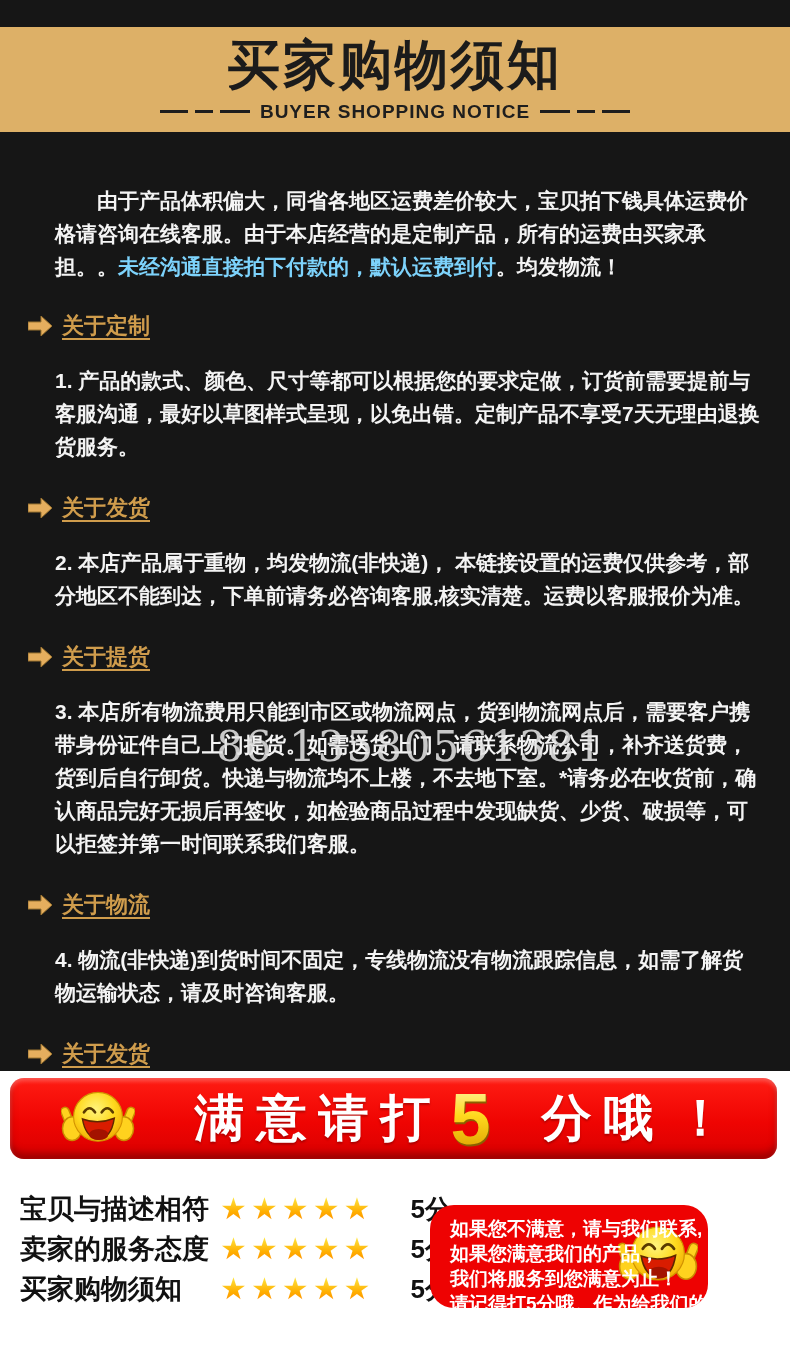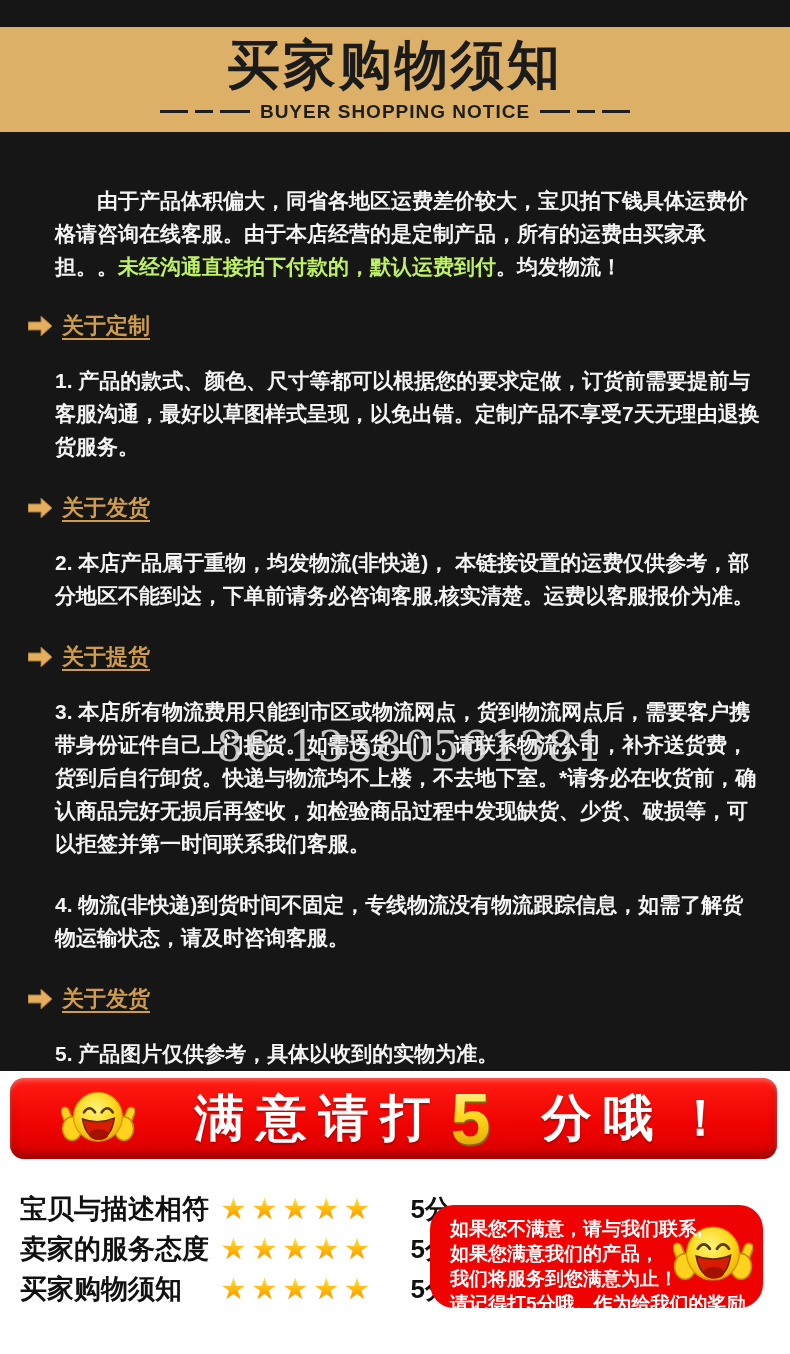--- a/index.html
+++ b/index.html
@@ -24,21 +24,21 @@
   .dash.d1{ width:28px; } .dash.d2{ width:18px; } .dash.d3{ width:30px; }
   .subtitle{
     font-size:19px; font-weight:700; color:#1e1e1e; letter-spacing:1px;
   }
   
   .content{
     height:939px; padding:52px 30px 0 55px; color:#f4f4f4;
     font-size:21px; line-height:33px; font-weight:600; position:relative;
   }
   .intro{ text-indent:2em; margin-bottom:26px; }
-  .hl{ color:#bef264;text-align:right; }
+  .hl{ color:#7dd3fc;text-align:right; }
   .sec-head{
     display:flex; align-items:center; gap:10px; margin:0 0 22px -27px;
   }
   .arrow-icon svg{ display:block; }
   .sec-title{
     color:#cf9c4c; font-size:22px; font-weight:700;
     text-decoration:underline; text-underline-offset:5px;
   }
   .sec-body{ margin-bottom:28px; }
   .watermark{
@@ -75,21 +75,21 @@
   .ratings{ position:absolute; top:118px; left:20px; }
   .rating-row{ display:flex; align-items:center; height:40px; }
   .rating-label{ font-size:27px; font-weight:700; color:#111; width:200px; }
   .stars{
     font-size:30px; letter-spacing:4px; line-height:1;
     background:linear-gradient(180deg,#ffe23c 15%, #ffae00 60%, #ff8c00 95%);
     -webkit-background-clip:text; background-clip:text; color:transparent;
   }
   .rating-score{ font-size:26px; font-weight:700; color:#111; margin-left:36px; }
   .feedback-box{
-    position:absolute; left:430px; top:134px; width:333px; height:103px;
+    position:absolute; left:430px; top:134px; width:278px; height:103px;
     background:#ee0202; border-radius:24px; color:#fff; overflow:hidden;
   }
   .feedback-lines{ position:relative; z-index:2; padding:11px 0 0 20px; }
   .feedback-line{ font-size:19px; line-height:25px; font-weight:700; white-space:nowrap; }
   .feedback-box .emoji{
     position:absolute; right:10px; top:11px; width:80px; height:80px; z-index:1;
   }
 </style>
 </head>
 <body>
@@ -172,20 +172,28 @@
     <div class="sec-head">
       <span class="arrow-icon">
         <svg width="24" height="20" viewBox="0 0 24 20">
             <use href="#goldArrow"></use>
           </svg>
       </span>
       <span class="sec-title">关于提货</span>
     </div>
     <p class="sec-body">3. 本店所有物流费用只能到市区或物流网点，货到物流网点后，需要客户携带身份证件自己上门提货。如需送货上门，请联系物流公司，补齐送货费，货到后自行卸货。快递与物流均不上楼，不去地下室。*请务必在收货前，确认商品完好无损后再签收，如检验商品过程中发现缺货、少货、破损等，可以拒签并第一时间联系我们客服。</p>
 
+    <div class="sec-head">
+      <span class="arrow-icon">
+        <svg width="24" height="20" viewBox="0 0 24 20">
+            <use href="#goldArrow"></use>
+          </svg>
+      </span>
+      <span class="sec-title">关于物流</span>
+    </div>
     <p class="sec-body">4. 物流(非快递)到货时间不固定，专线物流没有物流跟踪信息，如需了解货物运输状态，请及时咨询客服。</p>
 
     <div class="sec-head">
       <span class="arrow-icon">
         <svg width="24" height="20" viewBox="0 0 24 20">
             <use href="#goldArrow"></use>
           </svg>
       </span>
       <span class="sec-title">关于发货</span>
     </div>

